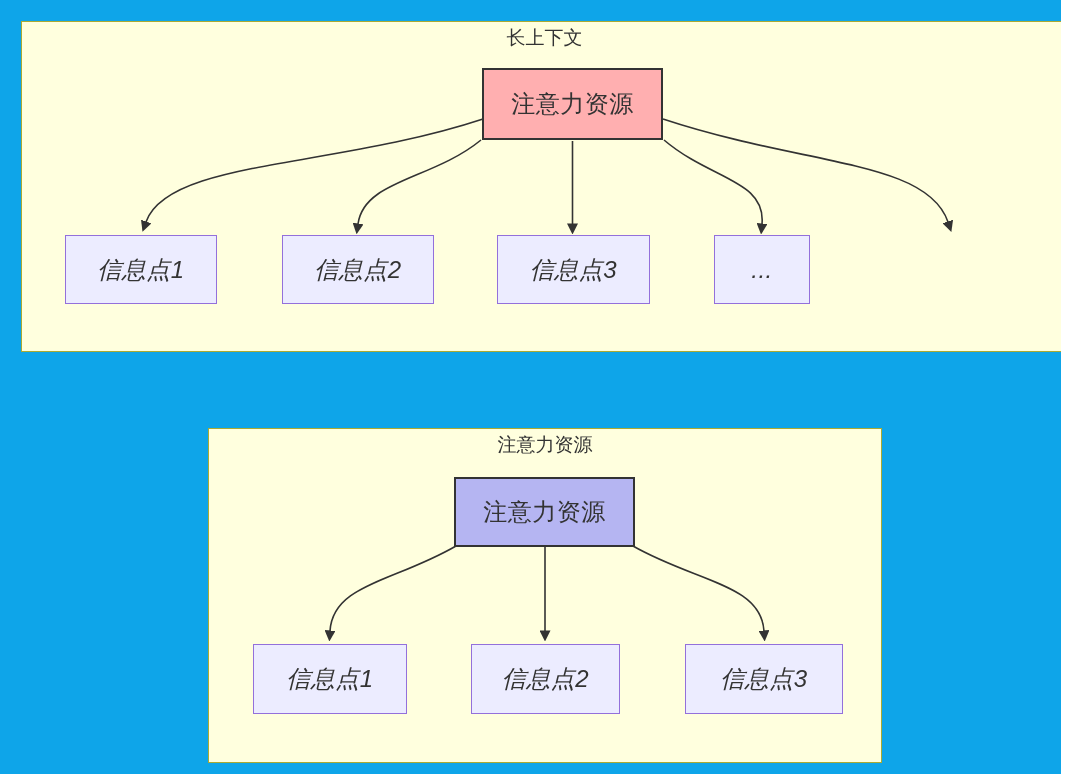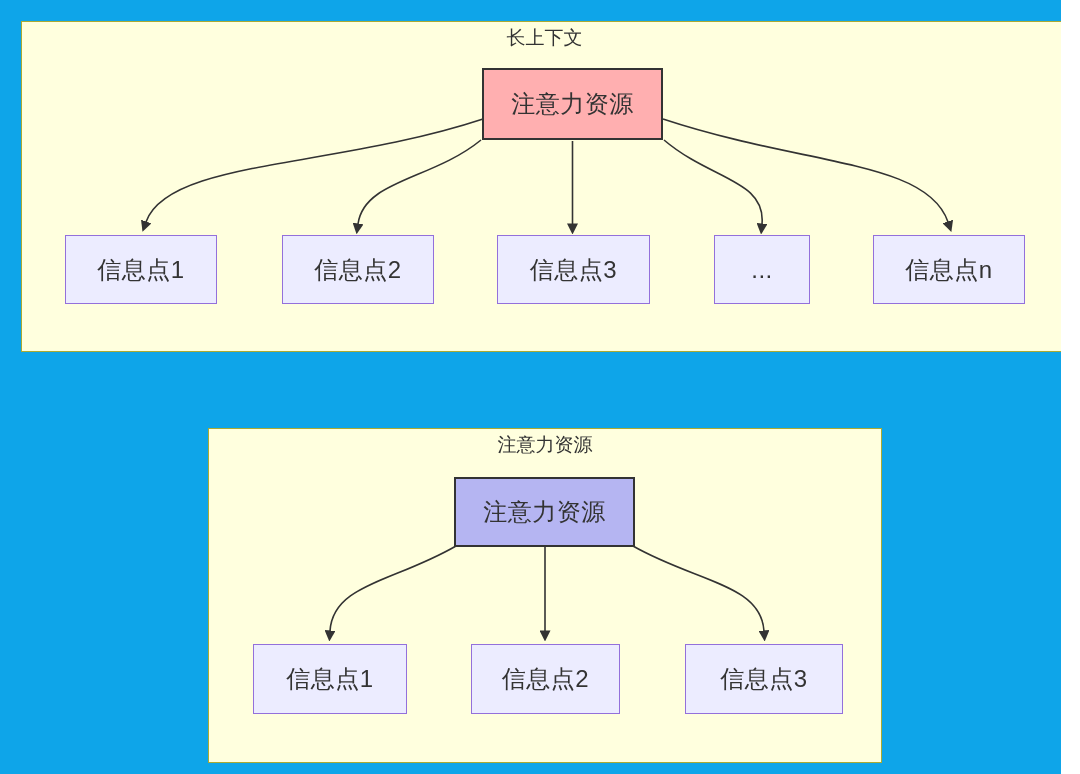--- a/index.html
+++ b/index.html
@@ -56,20 +56,21 @@
     align-items: center;
     justify-content: center;
     font-size: 24px;
     color: var(--text-color, #333);
     z-index: 2;
     letter-spacing: 0.5px;
   }
   .node.child {
     background: var(--node-fill, #ececff);
     border: 1.3px solid var(--node-border, #9370db);
+    font-style: italic;
   }
   .node.root {
     border: 2.5px solid var(--root-border, #333);
     z-index: 4;
   }
   .node.root-long  { background: var(--long-root-fill, #ffafb0); }
   .node.root-short { background: var(--short-root-fill, #b5b5f2); }
 
   
   .grp-long   { left: 21px;  top: 21px;  width: 1047px; height: 331px; }
@@ -114,20 +115,19 @@
     <path class="edge" d="M 456,546 C 394,582 333,584 330,631" marker-end="url(#arrow)"></path>
     <path class="edge" d="M 545,547 L 545,631" marker-end="url(#arrow)"></path>
     <path class="edge" d="M 633,546 C 696,582 761,584 764,631" marker-end="url(#arrow)"></path>
   </svg>
 
   <div class="node root root-long">注意力资源</div>
   <div class="node child l-c1">信息点1</div>
   <div class="node child l-c2">信息点2</div>
   <div class="node child l-c3">信息点3</div>
   <div class="node child l-c4">...</div>
-  <div class="node child l-c5">信息点n</div>
 
   <div class="node root root-short">注意力资源</div>
   <div class="node child s-c1">信息点1</div>
   <div class="node child s-c2">信息点2</div>
   <div class="node child s-c3">信息点3</div>
 
 </div>
 
 </body></html>

